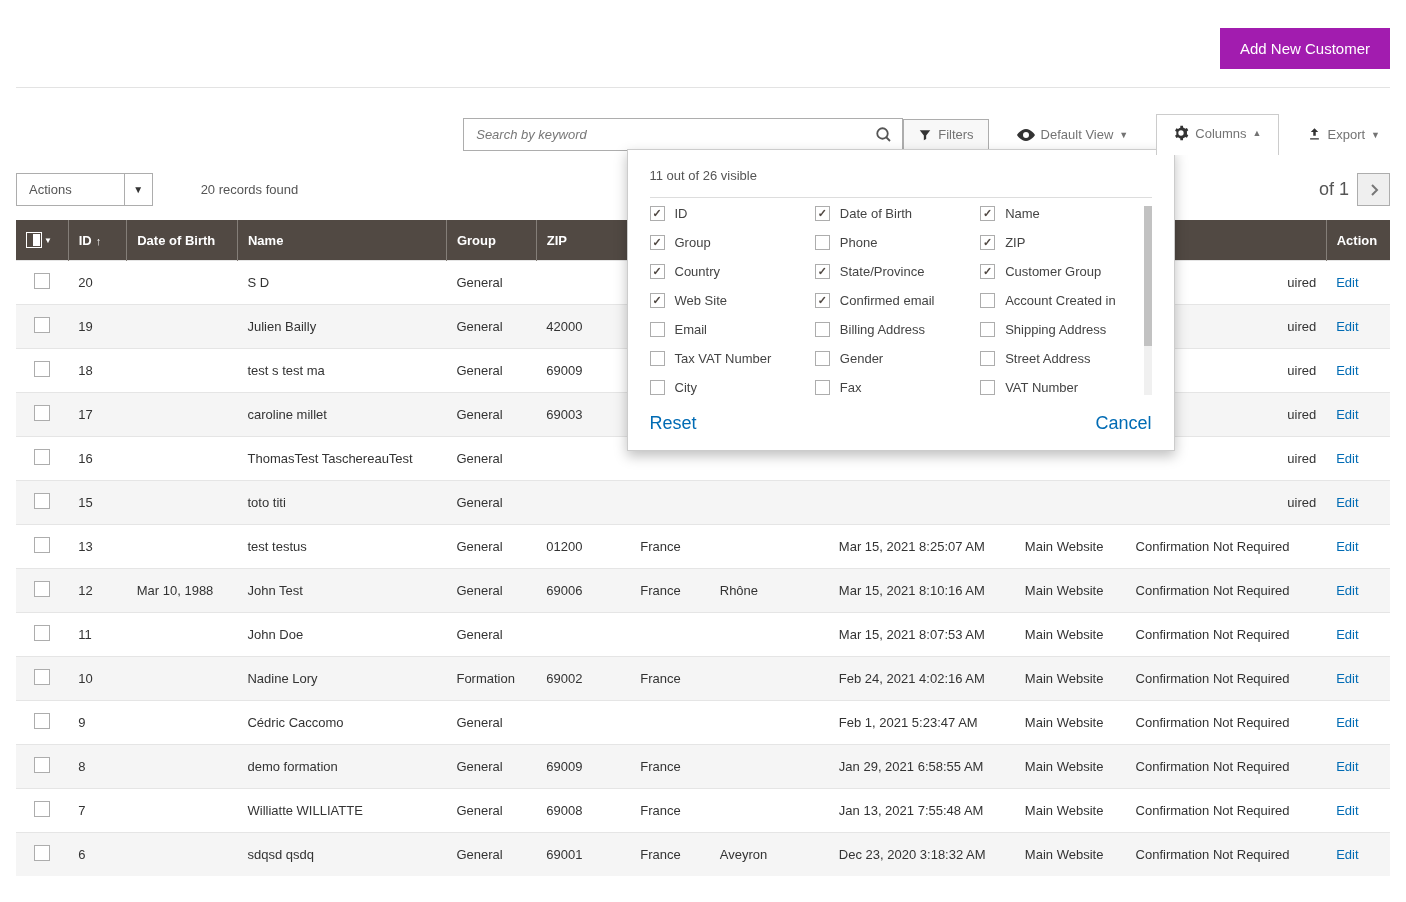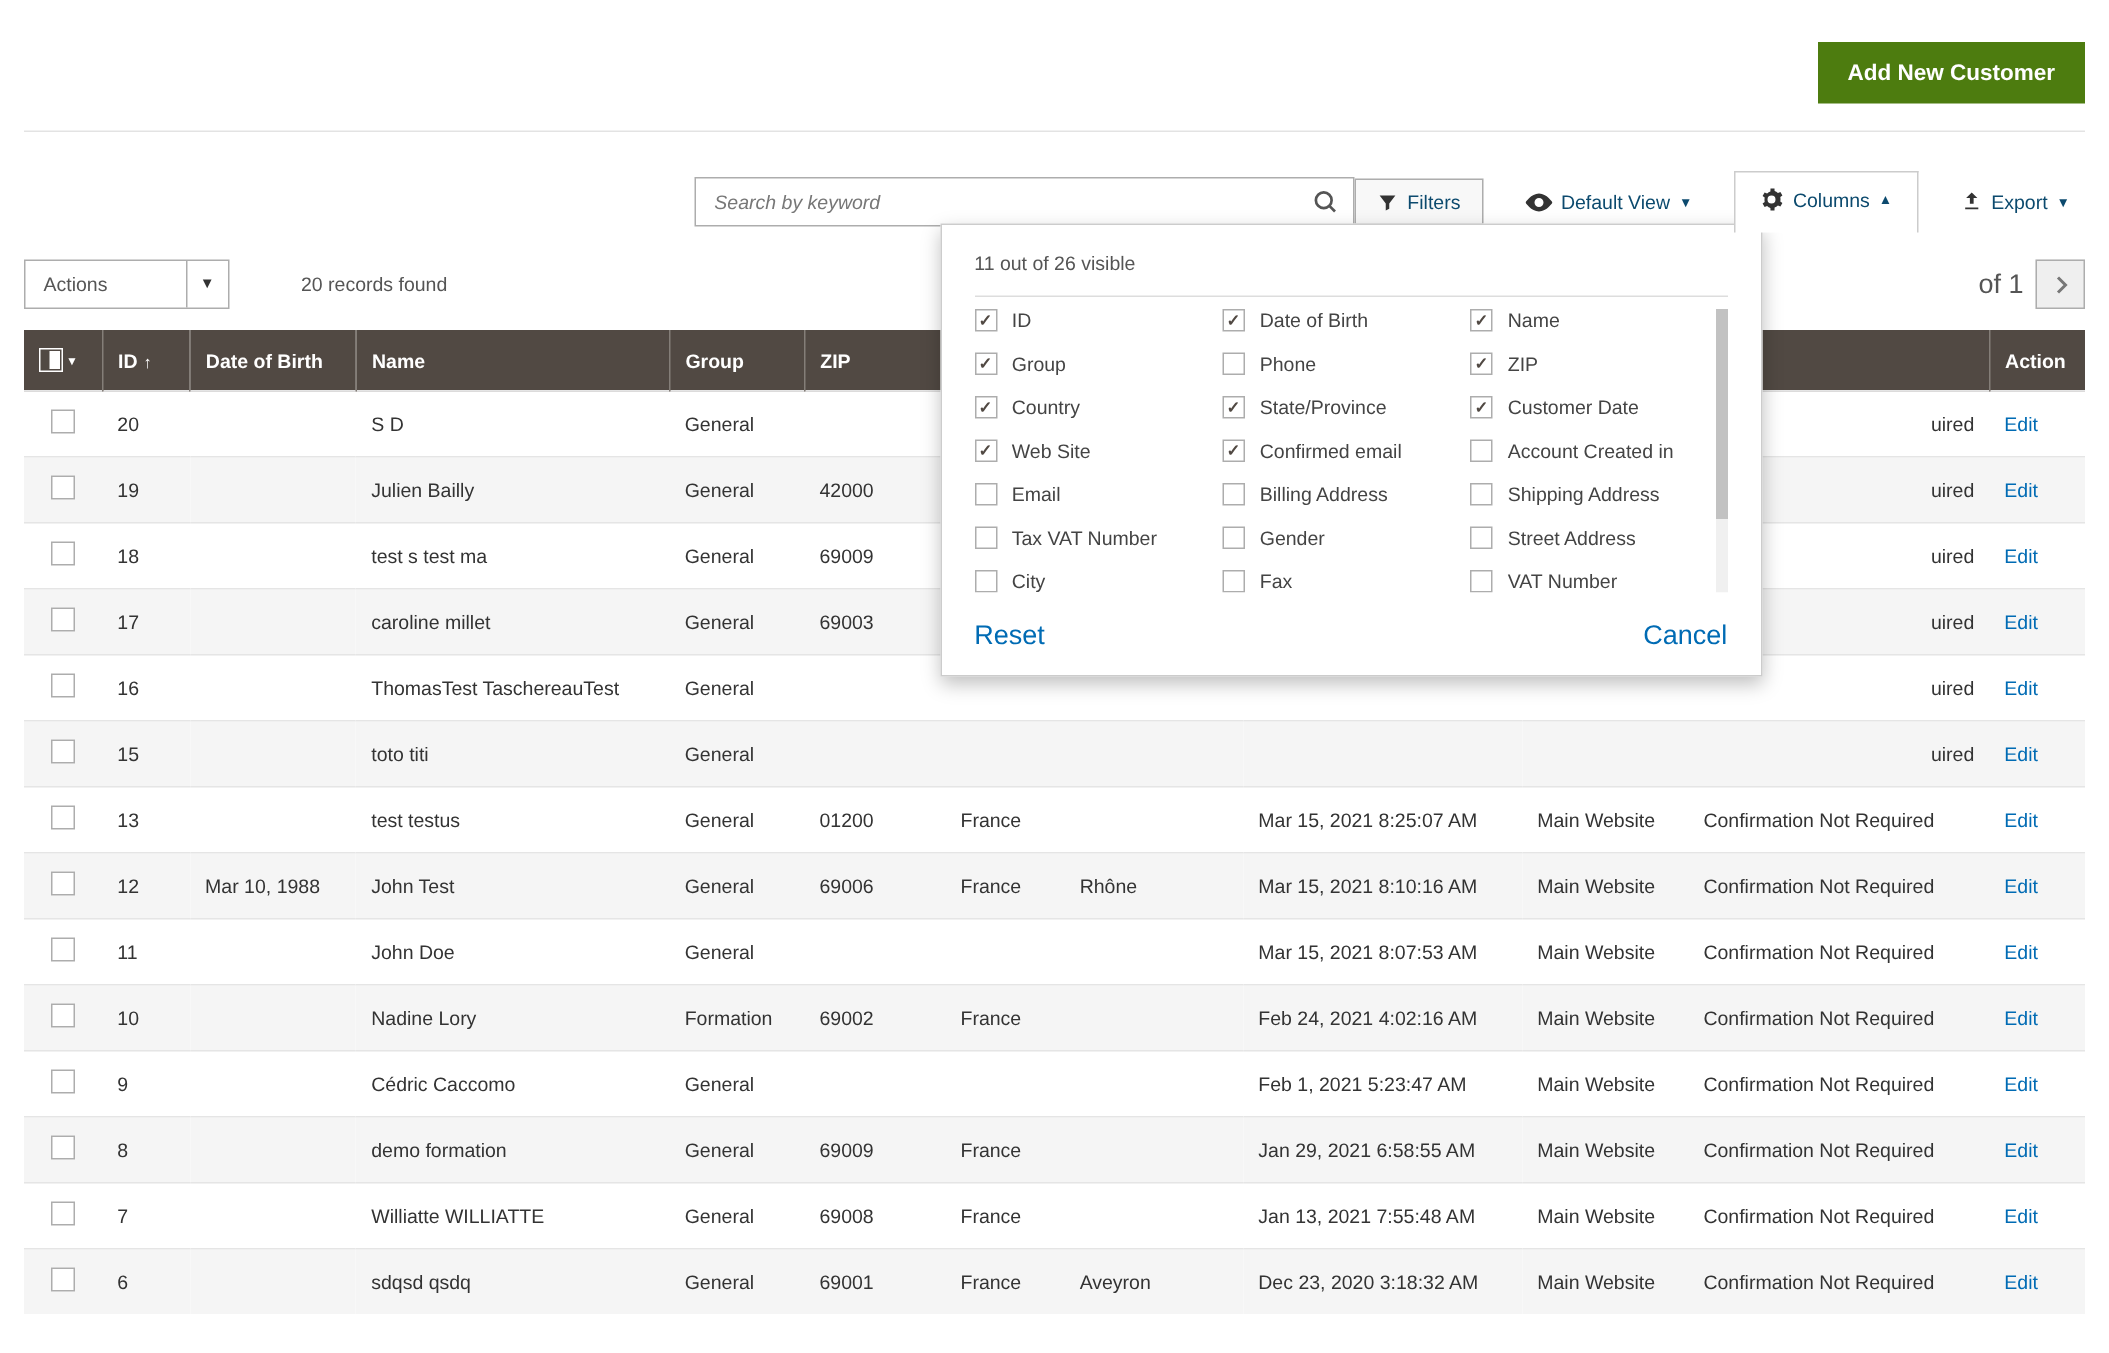--- a/index.html
+++ b/index.html
@@ -1,27 +1,27 @@
 <!DOCTYPE html>
 <html><head>
 <meta charset="utf-8">
 <style>
 * { box-sizing: border-box; margin: 0; padding: 0; }
 body { font-family: 'Helvetica Neue', Arial, sans-serif; font-size: 13px; color: #333; background: #fff; }
 .container { width: 1406px; padding: 0 16px; }
 .top-bar { display: flex; justify-content: flex-end; padding: 28px 0 18px 0; border-bottom: 1px solid #e3e3e3; margin-bottom: 2px; }
-.btn-primary { background: #4d7c0f; color: #fff; border: none; padding: 12px 20px; font-size: 15px; font-weight: 700; cursor: pointer; }
+.btn-primary { background: #a21caf; color: #fff; border: none; padding: 12px 20px; font-size: 15px; font-weight: 400; cursor: pointer; }
 .toolbar { display: flex; align-items: center; justify-content: flex-end; padding: 24px 0 12px 0; position: relative; }
 .toolbar-left { display: flex; align-items: center; }
 .search-box { display: flex; align-items: center; border: 1px solid #adadad; background: #fff; width: 440px; height: 33px; }
 .search-box input { border: none; flex: 1; padding: 0 12px; font-size: 13px; font-style: italic; color: #666; outline: none; }
 .search-box input::placeholder { color: #777; font-style: italic; }
 .search-icon { width: 36px; text-align: center; font-size: 17px; color: #555; cursor: pointer; }
 .toolbar-right { display: flex; align-items: center; gap: 18px; }
-.tool-btn { display: inline-flex; align-items: center; gap: 6px; padding: 7px 14px; border: 1px solid #adadad; background: #f8f8f8; font-size: 13px; color: #0c4a6e; cursor: pointer; }
+.tool-btn { display: inline-flex; align-items: center; gap: 6px; padding: 7px 14px; border: 1px solid #adadad; background: #f8f8f8; font-size: 13px; color: #737373; cursor: pointer; }
 .tool-btn.flat { border: none; background: none; padding: 6px 10px; }
 .tool-btn .caret { font-size: 9px; }
 .icon { display: inline-flex; align-items: center; justify-content: center; }
 .columns-btn-active { background: #fff; border: 1px solid #ccc; border-bottom: none; padding: 10px 16px 14px 16px; position: relative; z-index: 20; }
 .secondary-bar { display: flex; align-items: center; padding: 6px 0 14px 0; gap: 20px; }
 .actions-select { display: flex; align-items: center; border: 1px solid #adadad; height: 33px; }
 .actions-select .label { padding: 0 52px 0 12px; color: #555; }
 .actions-select .arrow { border-left: 1px solid #adadad; width: 28px; text-align: center; font-size: 10px; color: #333; cursor: pointer; height: 100%; display: flex; align-items: center; justify-content: center; }
 .records-text { color: #555; margin-left: 28px; }
 .pager { margin-left: auto; display: flex; align-items: center; gap: 8px; }
@@ -145,21 +145,21 @@
                 <div class="col-item">
                   <span class="col-chk checked"></span>
                   <span>Country</span>
                 </div>
                 <div class="col-item">
                   <span class="col-chk checked"></span>
                   <span>State/Province</span>
                 </div>
                 <div class="col-item">
                   <span class="col-chk checked"></span>
-                  <span>Customer Date</span>
+                  <span>Customer Group</span>
                 </div>
                 <div class="col-item">
                   <span class="col-chk checked"></span>
                   <span>Web Site</span>
                 </div>
                 <div class="col-item">
                   <span class="col-chk checked"></span>
                   <span>Confirmed email</span>
                 </div>
                 <div class="col-item">

